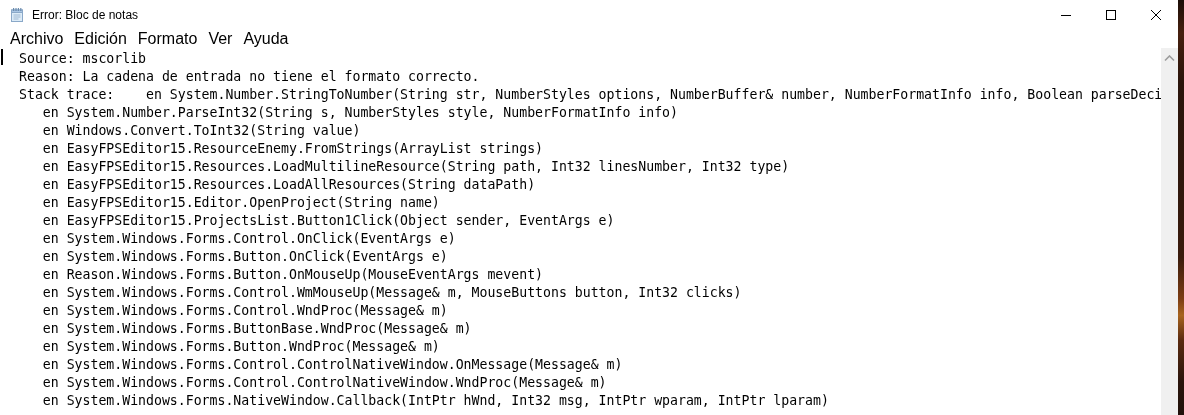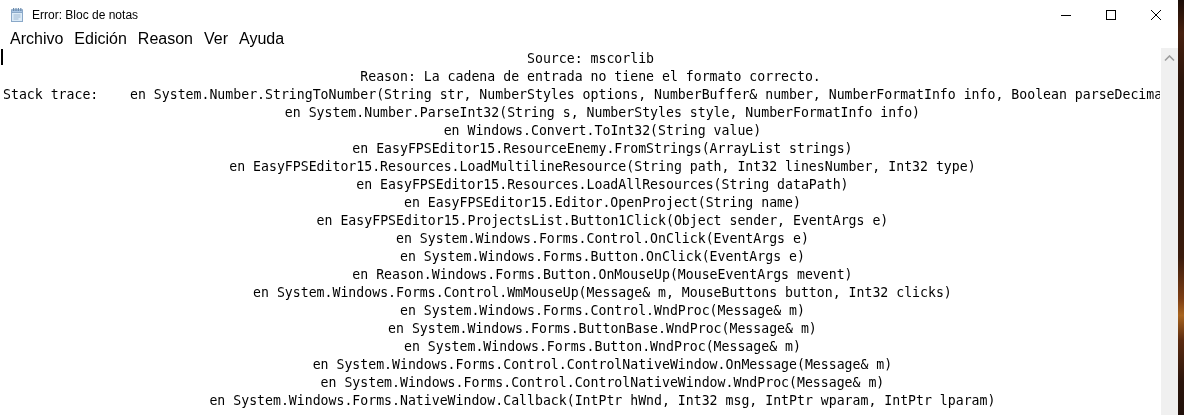--- a/index.html
+++ b/index.html
@@ -60,26 +60,25 @@
   }
   .menu-item {
     font-size: 16px;
     color: #000000;
     padding-right: 11px;
     white-space: nowrap;
   }
   
   .editor {
     position: absolute;
-    left: 0; top: 48px;
+    left: 16px; top: 48px;
     width: 1160px; height: 367px;
     background: #ffffff;
     overflow: hidden;
     cursor: text;
-    text-align: center;
   }
   .editor-lines {
     position: absolute;
     left: 3px; top: 2px;
     font-family: "DejaVu Sans Mono", monospace;
     font-size: 13.2px;
     color: #000000;
   }
   .editor-line {
     height: 18px;
@@ -168,21 +167,21 @@
         </span>
       </button>
     </div>
 
     <div class="menubar">
 
         <span class="menu-item">Archivo</span>
 
         <span class="menu-item">Edición</span>
 
-        <span class="menu-item">Reason</span>
+        <span class="menu-item">Formato</span>
 
         <span class="menu-item">Ver</span>
 
         <span class="menu-item">Ayuda</span>
       </div>
 
     <div class="editor">
       <div class="editor-lines">
 
           <div class="editor-line">Source: mscorlib</div>

